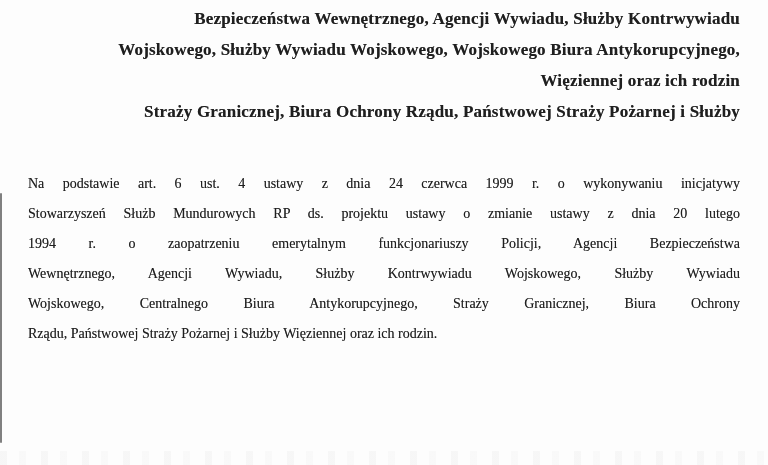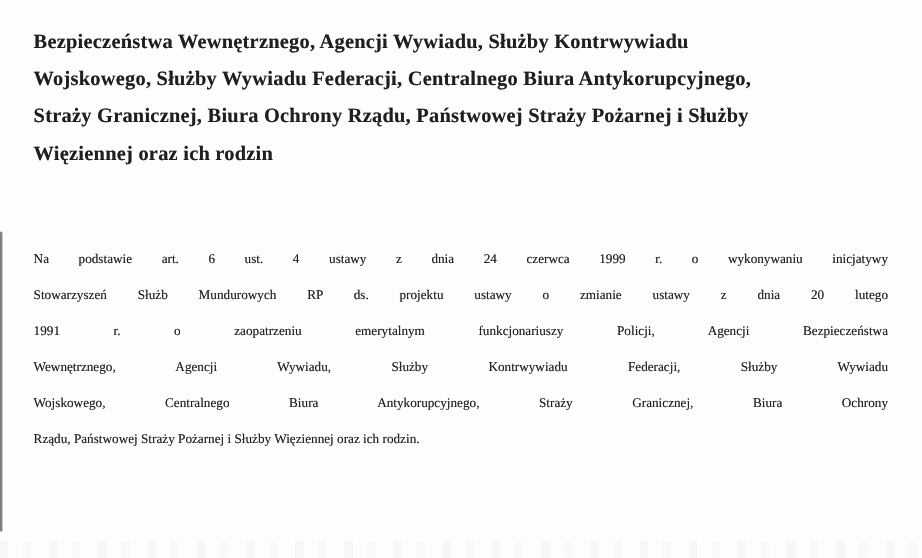--- a/index.html
+++ b/index.html
@@ -33,31 +33,31 @@
     position:absolute;
     left:0;bottom:0;
     width:768px;height:14px;
     background:repeating-linear-gradient(90deg,
       rgba(190,190,190,.10) 0 7px,
       rgba(255,255,255,0) 7px 19px,
       rgba(200,200,200,.08) 19px 26px,
       rgba(255,255,255,0) 26px 41px);
   }
   .heading{
-    padding-top:19px;
+    padding-top:3px;
     font-weight:bold;
     font-size:17px;
     line-height:31px;
-    text-align:left;
+    text-align:right;
     letter-spacing:.2px;
     text-shadow:0 0 .5px rgba(25,25,25,.55);
   }
   .paragraph{
-    margin-top:58px;
-    font-size:11px;
+    margin-top:42px;
+    font-size:14px;
     line-height:30px;
     text-shadow:0 0 .5px rgba(25,25,25,.5);
   }
   .p-line{
     text-align:justify;
     text-align-last:justify;
     white-space:normal;
   }
   .p-line.last{
     text-align:center;
@@ -67,27 +67,27 @@
 </head>
 <body>
 
 <div class="page">
 
   <div class="scan-edge-left"></div>
   <div class="scan-noise-bottom"></div>
 
   <div class="heading">
     <div class="h-line">Bezpieczeństwa Wewnętrznego, Agencji Wywiadu, Służby Kontrwywiadu</div>
-    <div class="h-line">Wojskowego, Służby Wywiadu Federacji, Centralnego Biura Antykorupcyjnego,</div>
+    <div class="h-line">Wojskowego, Służby Wywiadu Wojskowego, Wojskowego Biura Antykorupcyjnego,</div>
+    <div class="h-line">Więziennej oraz ich rodzin</div>
     <div class="h-line">Straży Granicznej, Biura Ochrony Rządu, Państwowej Straży Pożarnej i Służby</div>
-    <div class="h-line">Więziennej oraz ich rodzin</div>
   </div>
 
   <div class="paragraph">
     <div class="p-line">Na podstawie art. 6 ust. 4 ustawy z dnia 24 czerwca 1999 r. o wykonywaniu inicjatywy</div>
     <div class="p-line">Stowarzyszeń Służb Mundurowych RP ds. projektu ustawy o zmianie ustawy z dnia 20 lutego</div>
-    <div class="p-line">1991 r. o zaopatrzeniu emerytalnym funkcjonariuszy Policji, Agencji Bezpieczeństwa</div>
-    <div class="p-line">Wewnętrznego, Agencji Wywiadu, Służby Kontrwywiadu Federacji, Służby Wywiadu</div>
+    <div class="p-line">1994 r. o zaopatrzeniu emerytalnym funkcjonariuszy Policji, Agencji Bezpieczeństwa</div>
+    <div class="p-line">Wewnętrznego, Agencji Wywiadu, Służby Kontrwywiadu Wojskowego, Służby Wywiadu</div>
     <div class="p-line">Wojskowego, Centralnego Biura Antykorupcyjnego, Straży Granicznej, Biura Ochrony</div>
     <div class="p-line last">Rządu, Państwowej Straży Pożarnej i Służby Więziennej oraz ich rodzin.</div>
   </div>
 
 </div>
 
 </body></html>

